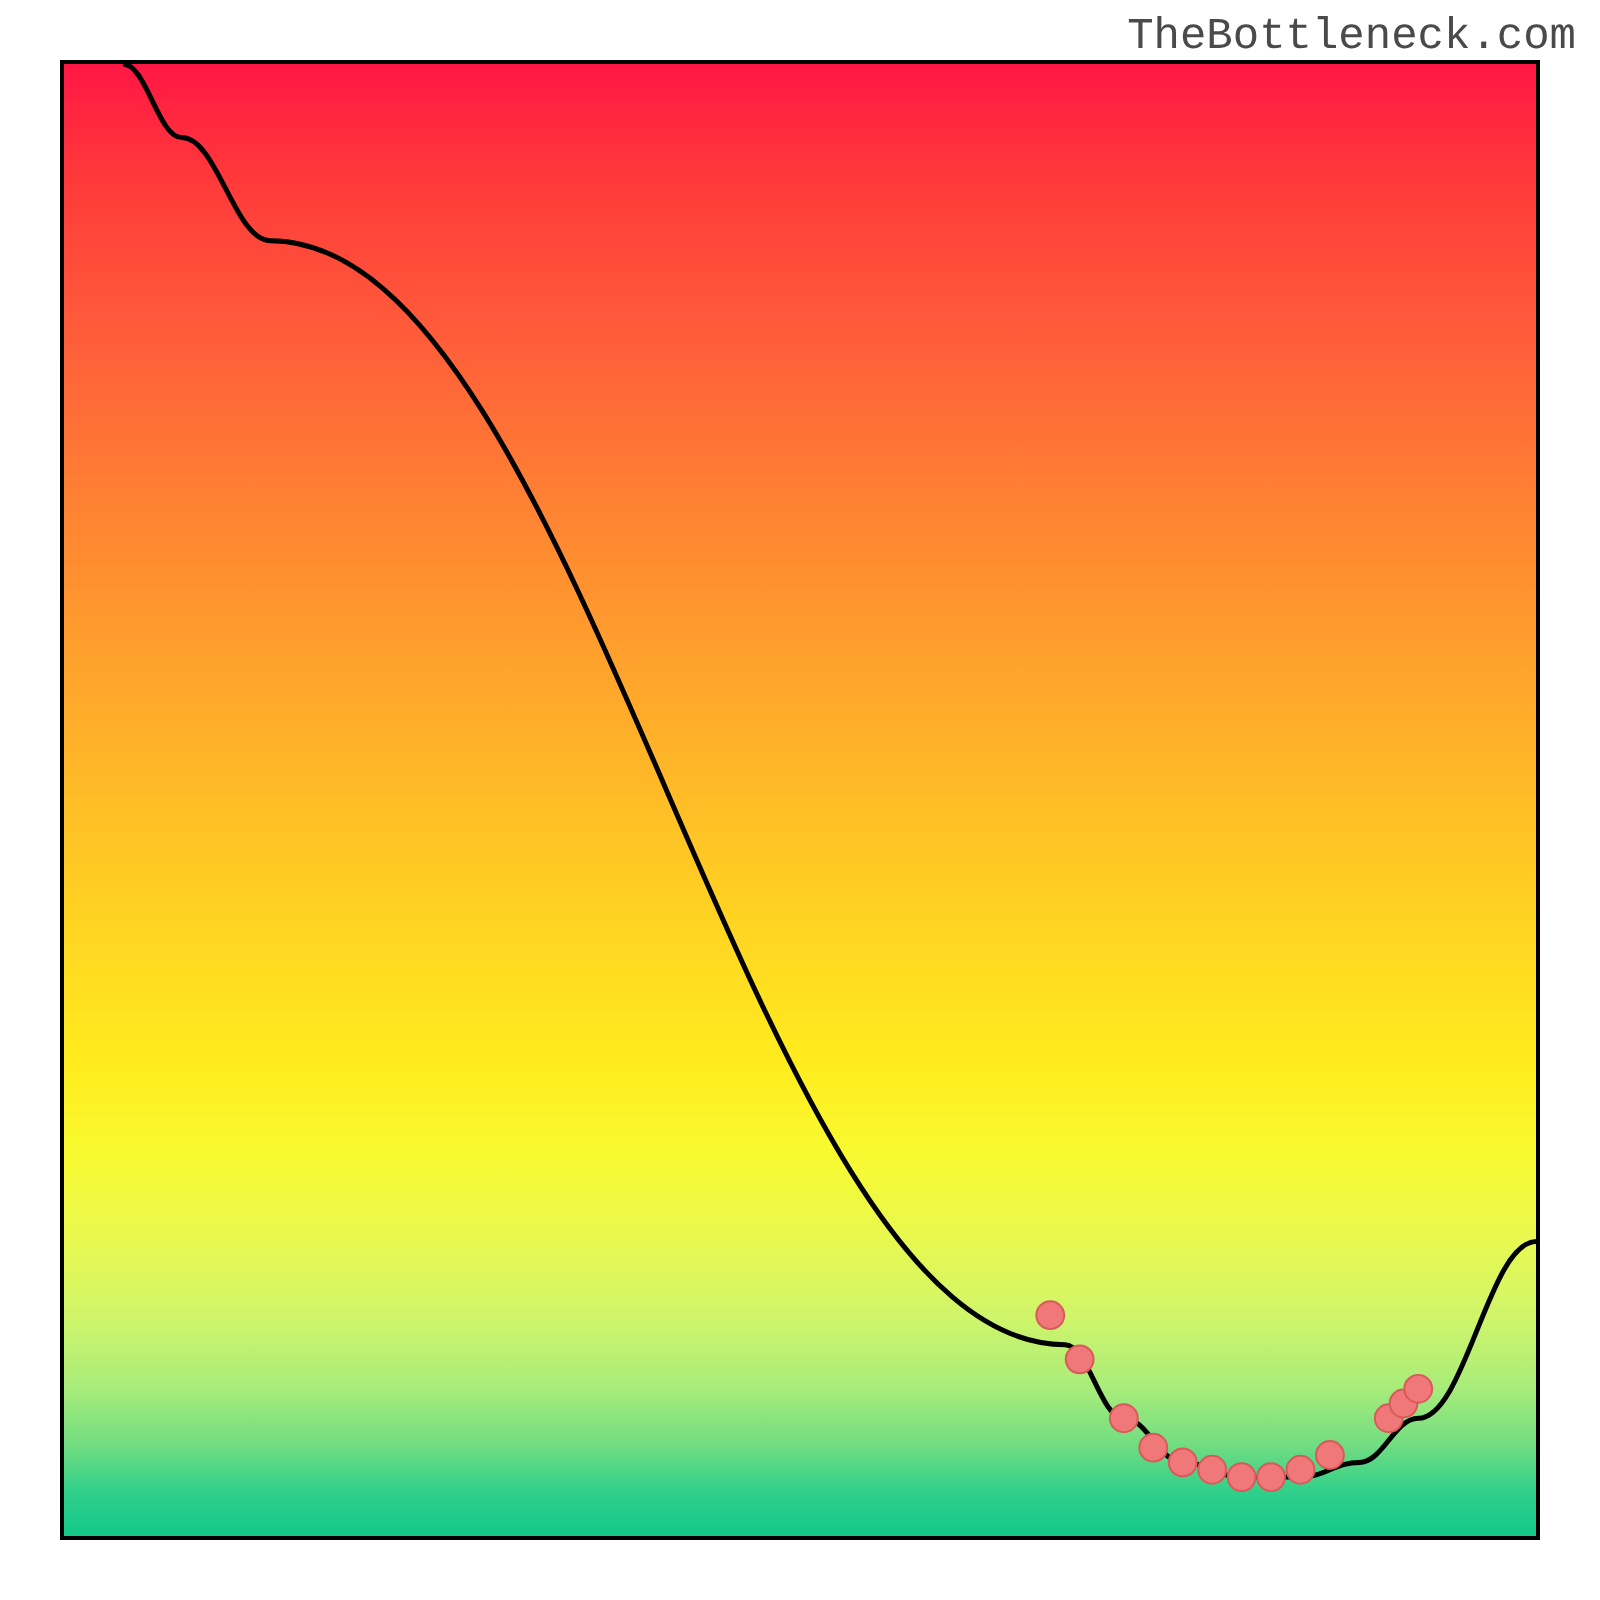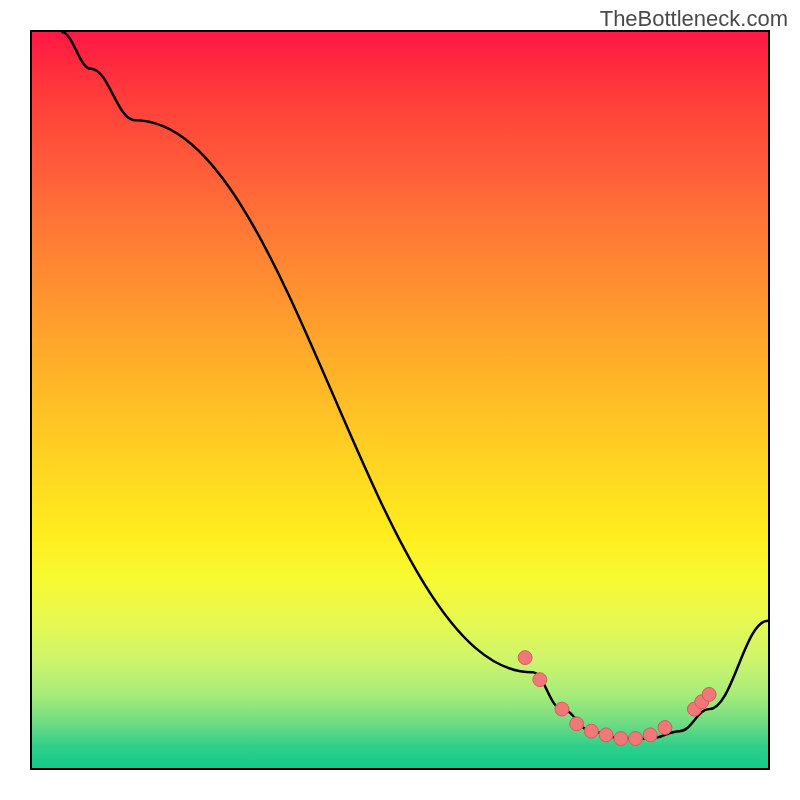--- a/index.html
+++ b/index.html
@@ -6,21 +6,21 @@
   html, body { width: 800px; height: 800px; overflow: hidden; background: #fff; }
   .chart-container {
     position: relative;
     width: 800px;
     height: 800px;
   }
   .watermark {
     position: absolute;
     top: 6px;
     right: 12px;
-    font-family: Liberation Sans, sans-serif;
+    font-family: Liberation Mono, monospace;
     font-size: 22px;
     color: #4a4a4a;
     z-index: 10;
   }
   .plot-area {
     position: absolute;
     left: 30px;
     top: 30px;
     width: 740px;
     height: 740px;

